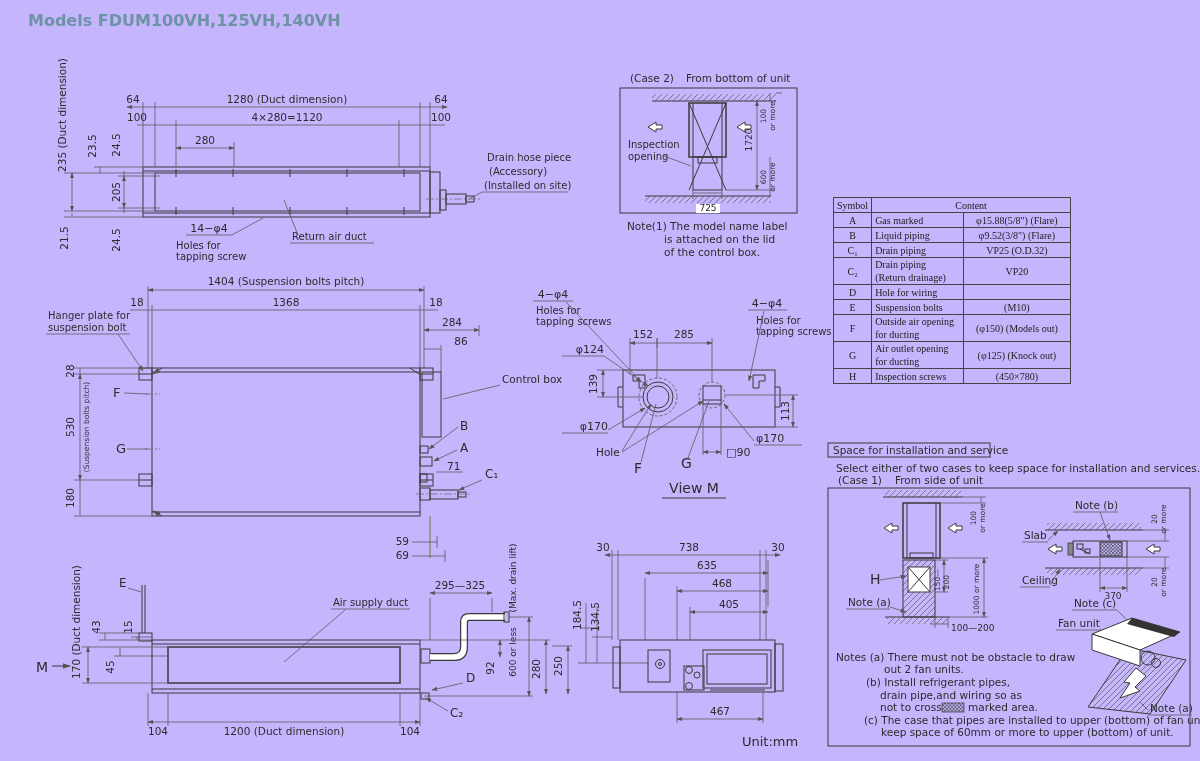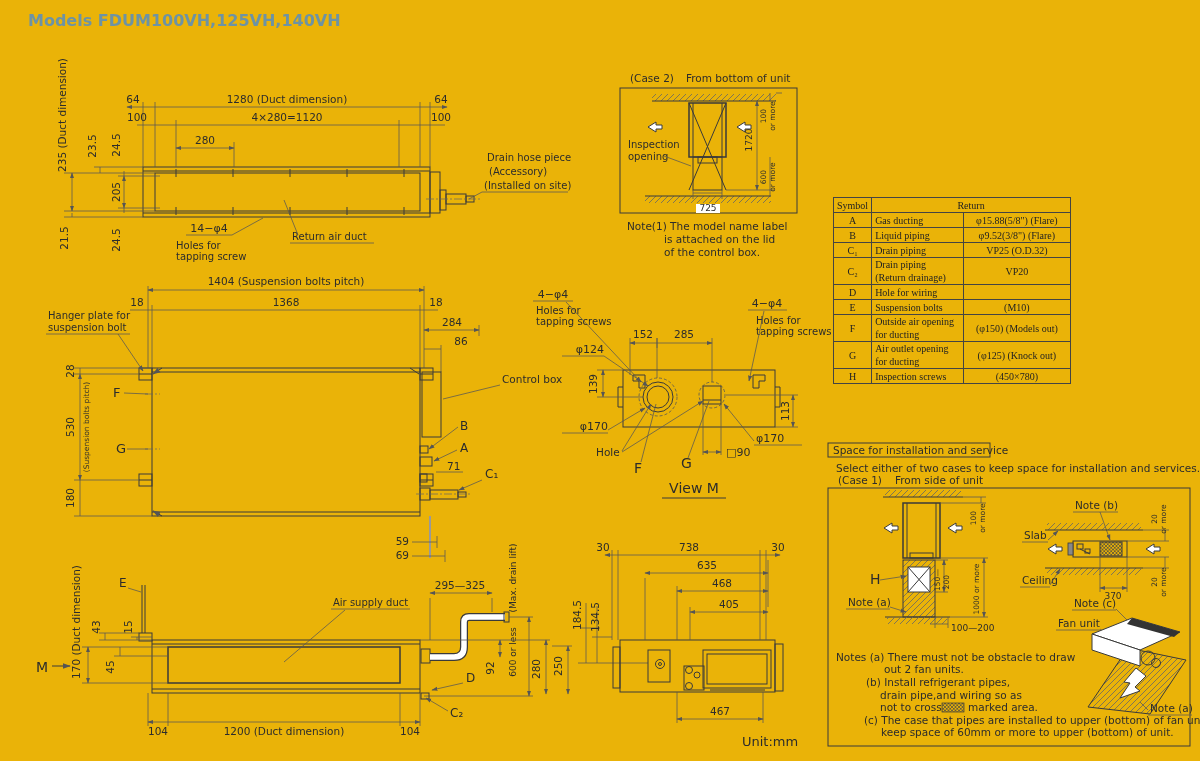--- a/index.html
+++ b/index.html
@@ -1,16 +1,16 @@
 <!DOCTYPE html>
 <html><head>
 <meta charset="utf-8">
 <style>
   html,body{margin:0;padding:0;background:#fff}
-  #stage{position:relative;width:1200px;height:761px;background:#eab308;font-family:"DejaVu Sans","Liberation Sans",sans-serif;overflow:hidden}
+  #stage{position:relative;width:1200px;height:761px;background:#c4b5fd;font-family:"DejaVu Sans","Liberation Sans",sans-serif;overflow:hidden}
   svg text{fill:#2c2c2c;font-family:"DejaVu Sans","Liberation Sans",sans-serif;font-size:10px}
   .t8{font-size:7.5px}.t9{font-size:9px}.t10{font-size:10.5px}.t11{font-size:11px}.t12{font-size:12px}.t13{font-size:13px}.t14{font-size:14px}
   .mid{text-anchor:middle}.end{text-anchor:end}
   .ttl{font-size:16px;font-weight:bold;fill:#6d93a4}
   .ln{stroke:#3a3a3a;stroke-width:1;fill:none}
   .th{stroke:#3a3a3a;stroke-width:1.5;fill:none}
   .dim{stroke:#555;stroke-width:.75;fill:none}
   .ldr{stroke:#555;stroke-width:.75;fill:none}
   .cl{stroke:#666;stroke-width:.7;fill:none;stroke-dasharray:8 2 2 2}
   .dash{stroke:#555;stroke-width:.8;fill:none;stroke-dasharray:3 2}
@@ -506,26 +506,26 @@
 <div class="tblwrap">
   <table>
     <colgroup>
           <col style="width:36px">
           <col style="width:93px">
           <col style="width:109px">
         </colgroup>
     <tbody>
           <tr>
       <th>Symbol</th>
-      <th colspan="2">Return</th>
+      <th colspan="2">Content</th>
     </tr>
     <tr>
             <td class="c">A</td>
             <td>
-              <span>Gas ducting</span>
+              <span>Gas marked</span>
             </td>
             <td class="c">φ15.88(5/8") (Flare)</td>
           </tr>
     <tr>
             <td class="c">B</td>
             <td>
               <span>Liquid piping</span>
             </td>
             <td class="c">φ9.52(3/8") (Flare)</td>
           </tr>

